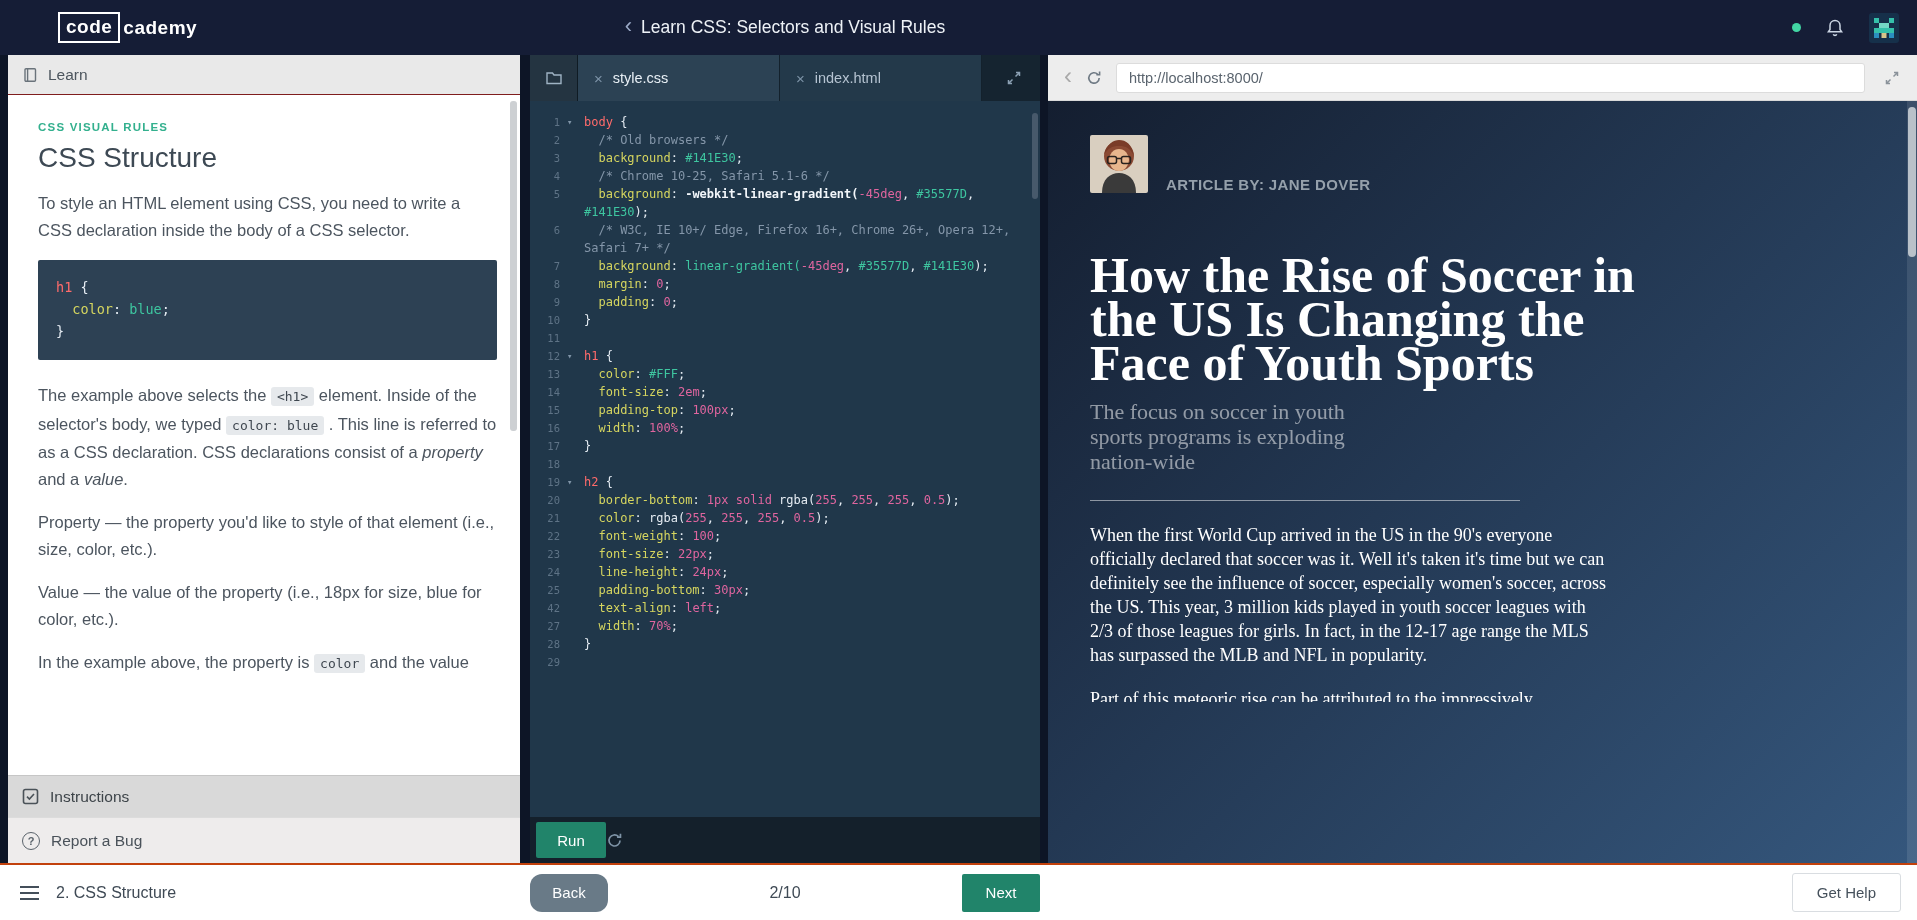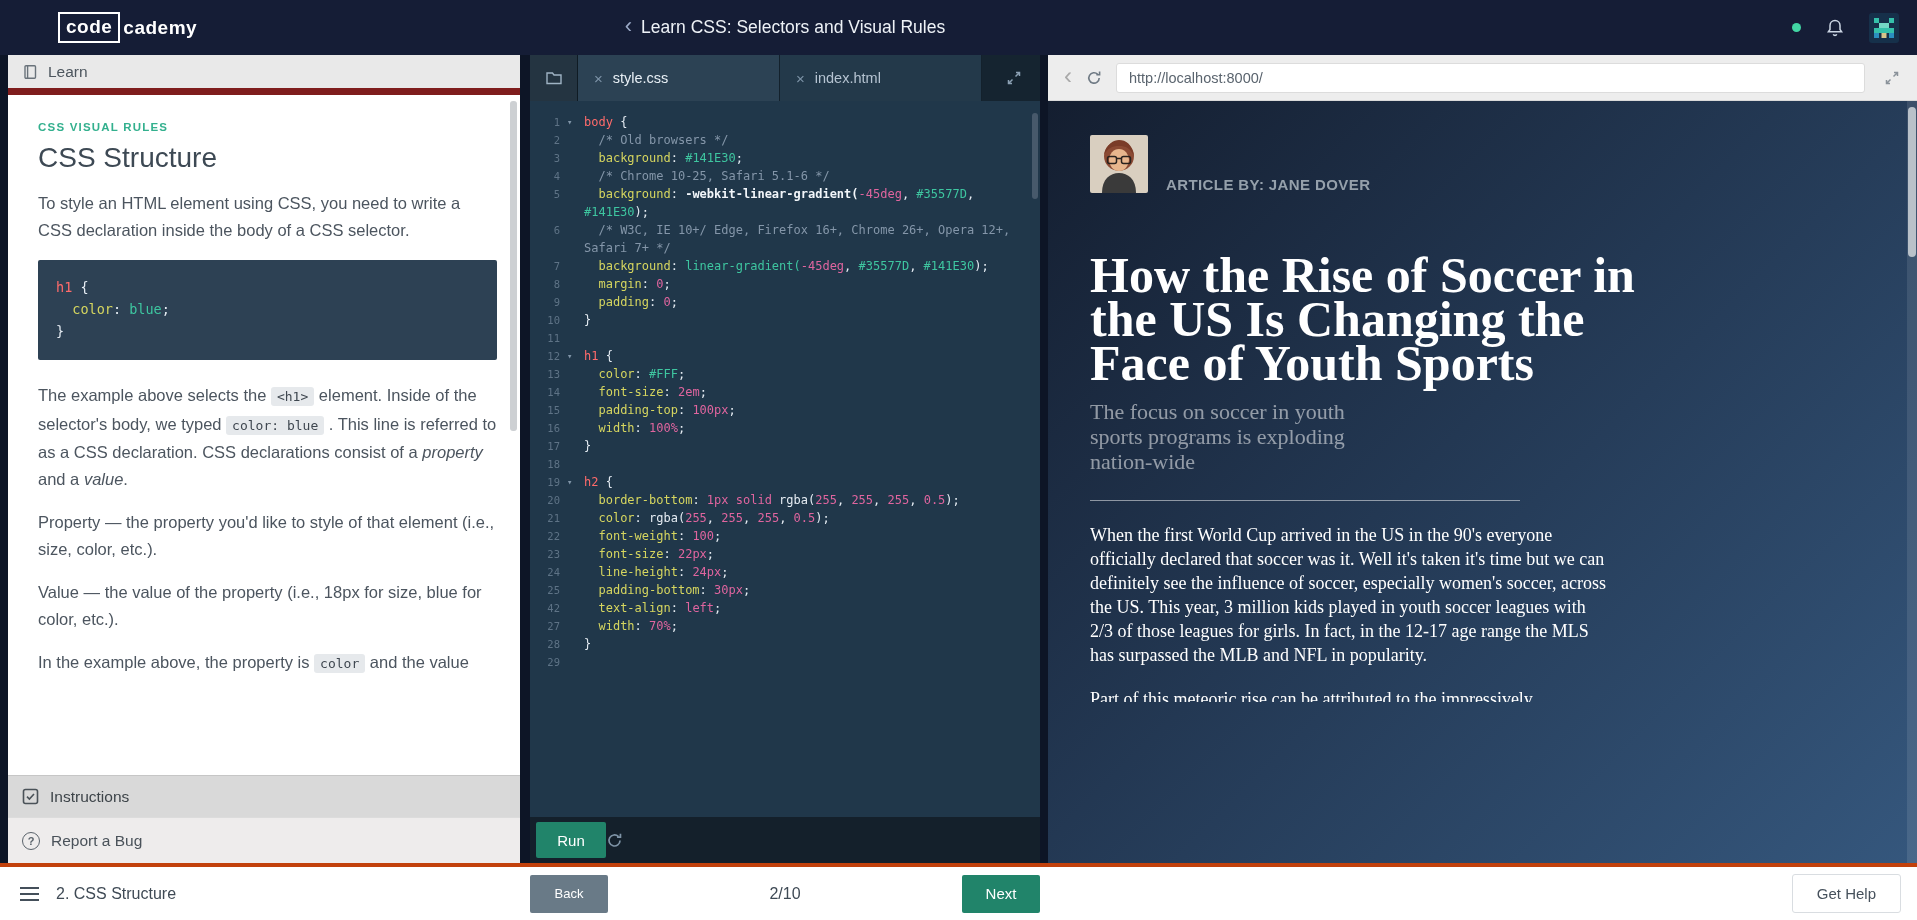--- a/index.html
+++ b/index.html
@@ -17,21 +17,21 @@
   .nav-right { position:absolute; right:18px; top:0; height:55px; display:flex; align-items:center; gap:24px; }
   .status-dot { width:9px; height:9px; border-radius:50%; background:#42d6a4; }
   .bell { color:#ccd6e4; display:flex; }
   .nav-avatar { width:30px; height:30px; border-radius:3px; overflow:hidden; display:flex; }
 
   
   .main { position:absolute; top:55px; left:0; width:1917px; height:808px; }
 
   
   .learn-panel { position:absolute; left:8px; top:0; width:512px; height:808px; background:#fff; display:flex; flex-direction:column; }
-  .learn-header { height:40px; background:#e9e9e9; border-bottom:7px solid #7f1d1d; display:flex; align-items:center; gap:10px; padding-left:14px; color:#4d565e; font-size:15.5px; flex:none; cursor:pointer; }
+  .learn-header { height:40px; background:#e9e9e9; border-bottom:1px solid #7f1d1d; display:flex; align-items:center; gap:10px; padding-left:14px; color:#4d565e; font-size:15.5px; flex:none; cursor:pointer; }
   .learn-header .ic { color:#6a737b; display:flex; }
   .learn-content { flex:1; overflow:hidden; padding:26px 23px 0 30px; }
   .eyebrow { font-size:11.5px; font-weight:bold; color:#33b08e; letter-spacing:1.2px; }
   .lesson-title { font-size:28px; font-weight:400; color:#3d4954; margin:9px 0 16px; }
   .lesson-p { font-size:16.5px; line-height:26.5px; color:#4c555f; margin-bottom:17px; }
   .lesson-p em { font-style:italic; }
   .inline-code { font-family:"DejaVu Sans Mono", monospace; font-size:13px; background:#e6e9ec; color:#3f4750; padding:2px 6px; border-radius:3px; white-space:nowrap; }
   .lesson-code { background:#2d4154; border-radius:2px; padding:16px 18px 18px; margin:8px 0 22px; }
   .ex-row { font-family:"DejaVu Sans Mono", monospace; font-size:13.5px; line-height:22px; white-space:pre; }
   .learn-sb { position:absolute; right:3px; top:46px; width:7px; height:330px; background:#cdd0d3; border-radius:3px; }
@@ -79,27 +79,27 @@
   .byline { font-size:15px; font-weight:bold; color:#95a0ab; letter-spacing:.4px; }
   .headline { margin-top:60px; font-family:"Liberation Serif", serif; font-weight:bold; font-size:50px; line-height:44px; color:#fff; max-width:560px; }
   .subhead { margin-top:14px; font-family:"Liberation Serif", serif; font-weight:normal; font-size:22px; line-height:25px; color:rgba(255,255,255,.52); max-width:290px; }
   .rule { width:430px; border-top:1px solid rgba(255,255,255,.5); margin-top:26px; }
   .article-p { margin-top:22px; font-family:"Liberation Serif", serif; font-size:18px; line-height:24px; color:#fff; max-width:520px; }
   .article-p.clip { margin-top:20px; height:15px; overflow:hidden; }
   .pv-sb-track { position:absolute; right:0; top:46px; bottom:0; width:10px; background:rgba(255,255,255,.10); }
   .pv-sb-thumb { position:absolute; right:1px; top:52px; width:8px; height:150px; background:#b9c1c9; border-radius:4px; }
 
   
-  .footer { position:absolute; left:0; right:0; top:863px; height:57px; background:#fff; border-top:4px solid #c2410c; }
+  .footer { position:absolute; left:0; right:0; top:863px; height:57px; background:#fff; border-top:2px solid #c2410c; }
   .footer-left { position:absolute; left:20px; top:0; height:100%; display:flex; align-items:center; gap:17px; }
   .hamburger { display:flex; flex-direction:column; gap:4px; cursor:pointer; }
   .hamburger i { width:19px; height:2px; background:#444f5a; }
   .lesson-label { font-size:16px; color:#3f4a55; }
   .footer-center { position:absolute; left:530px; width:510px; top:0; height:100%; display:flex; align-items:center; justify-content:space-between; }
-  .back-btn { width:78px; height:38px; background:#697a87; color:#fff; border:none; font-size:13px; border-radius:2px; font-family:inherit; cursor:pointer; }
+  .back-btn { width:78px; height:38px; background:#697a87; color:#fff; border:none; font-size:15px; border-radius:12px; font-family:inherit; cursor:pointer; }
   .progress { font-size:16px; color:#3f4a55; }
   .next-btn { width:78px; height:38px; background:#21846a; color:#fff; border:none; font-size:15px; border-radius:2px; font-family:inherit; cursor:pointer; }
   .footer-right { position:absolute; right:16px; top:0; height:100%; display:flex; align-items:center; }
   .help-btn { background:#fff; border:1px solid #d9dde1; border-radius:3px; padding:10px 24px; font-size:15px; color:#46515c; font-family:inherit; cursor:pointer; }
 </style>
 </head>
 <body>
 
 <div class="app">
 

